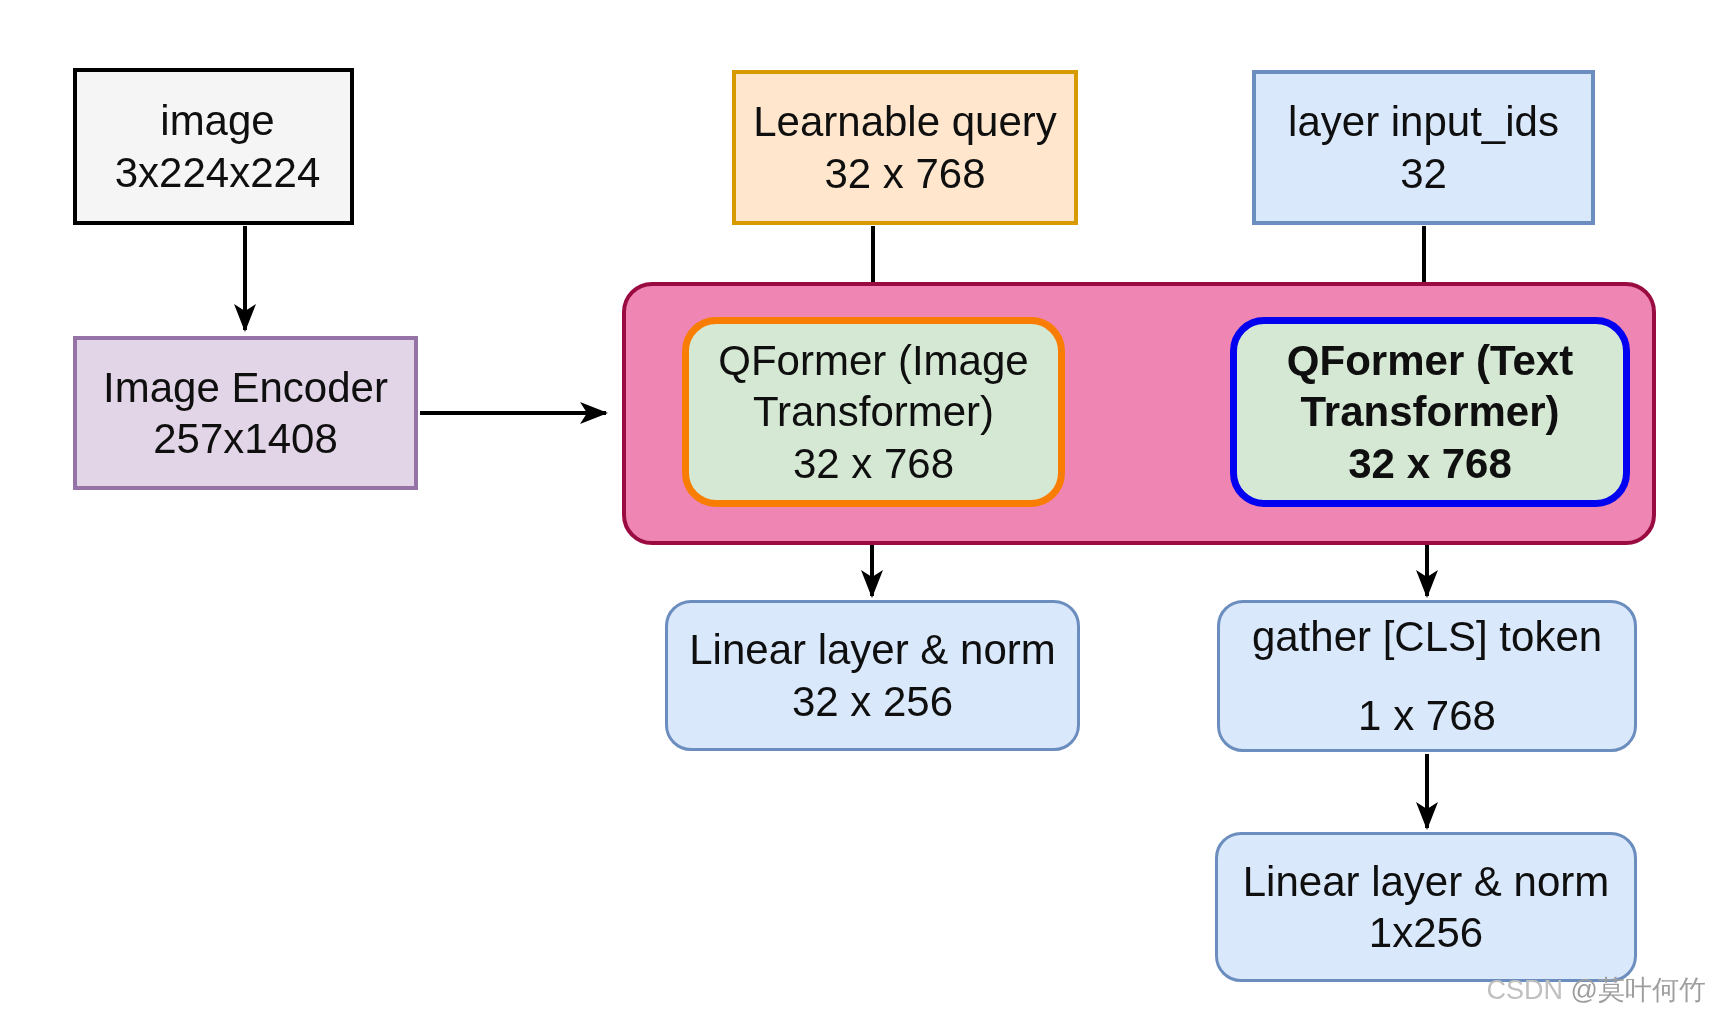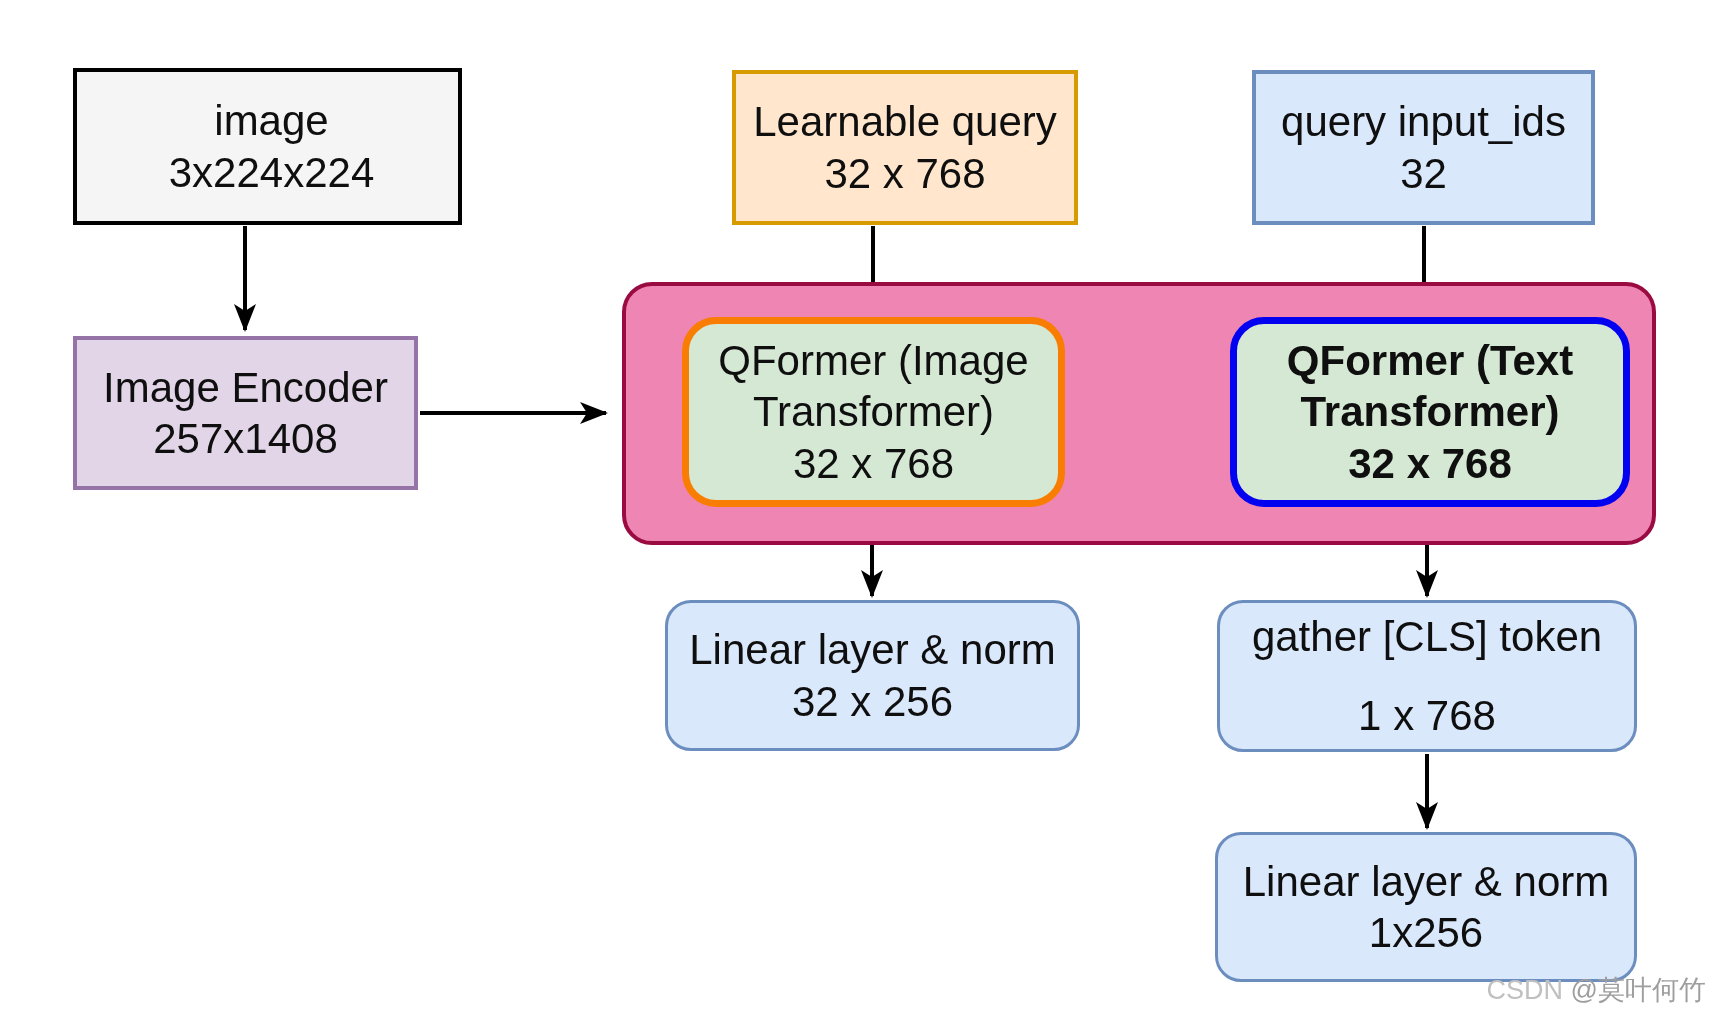--- a/index.html
+++ b/index.html
@@ -106,32 +106,32 @@
     </defs>
     <line x1="245" y1="226" x2="245" y2="330" stroke="#000" stroke-width="4" marker-end="url(#arrowhead)"></line>
     <line x1="420" y1="413" x2="606" y2="413" stroke="#000" stroke-width="4" marker-end="url(#arrowhead)"></line>
     <line x1="873" y1="226" x2="873" y2="312" stroke="#000" stroke-width="4" marker-end="url(#arrowhead)"></line>
     <line x1="1424" y1="226" x2="1424" y2="312" stroke="#000" stroke-width="4" marker-end="url(#arrowhead)"></line>
     <line x1="872" y1="508" x2="872" y2="596" stroke="#000" stroke-width="4" marker-end="url(#arrowhead)"></line>
     <line x1="1427" y1="508" x2="1427" y2="596" stroke="#000" stroke-width="4" marker-end="url(#arrowhead)"></line>
     <line x1="1427" y1="754" x2="1427" y2="828" stroke="#000" stroke-width="4" marker-end="url(#arrowhead)"></line>
   </svg>
 
-  <div class="node rect-gray" style="left:73px; top:68px; width:389px; height:157px;padding-left:8px;">
+  <div class="node rect-gray" style="left:73px; top:68px; width:281px; height:157px;padding-left:8px;">
     <span class="node-title nowrap">image</span>
     <span class="node-dims nowrap">3x224x224</span>
   </div>
 
   <div class="node rect-peach" style="left:732px; top:70px; width:346px; height:155px;">
     <span class="node-title nowrap">Learnable query</span>
     <span class="node-dims nowrap">32 x 768</span>
   </div>
 
   <div class="node rect-blue" style="left:1252px; top:70px; width:343px; height:155px;">
-    <span class="node-title nowrap">query input_ids</span>
+    <span class="node-title nowrap">layer input_ids</span>
     <span class="node-dims nowrap">32</span>
   </div>
 
   <div class="node rect-purple" style="left:73px; top:336px; width:345px; height:154px;">
     <span class="node-title nowrap">Image Encoder</span>
     <span class="node-dims nowrap">257x1408</span>
   </div>
 
   <div class="qformer-group"></div>
 

